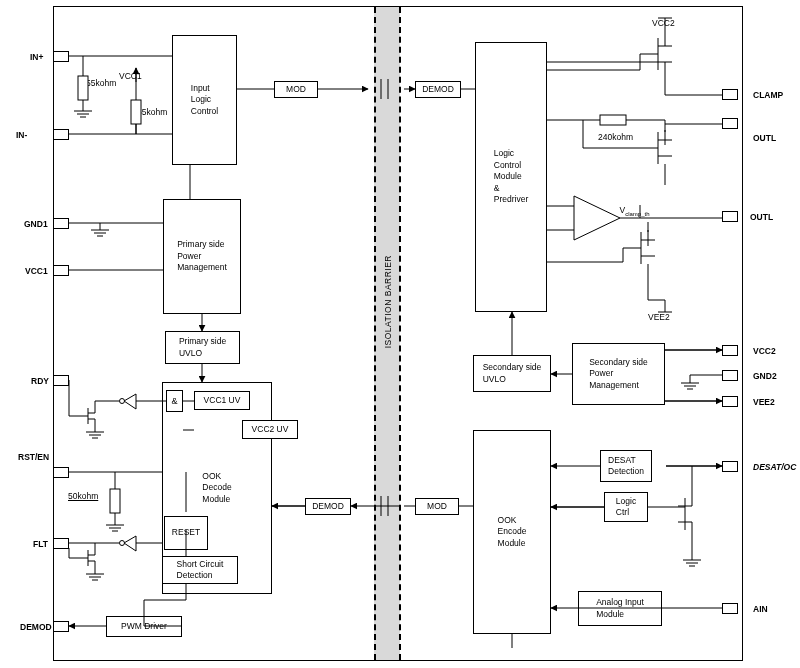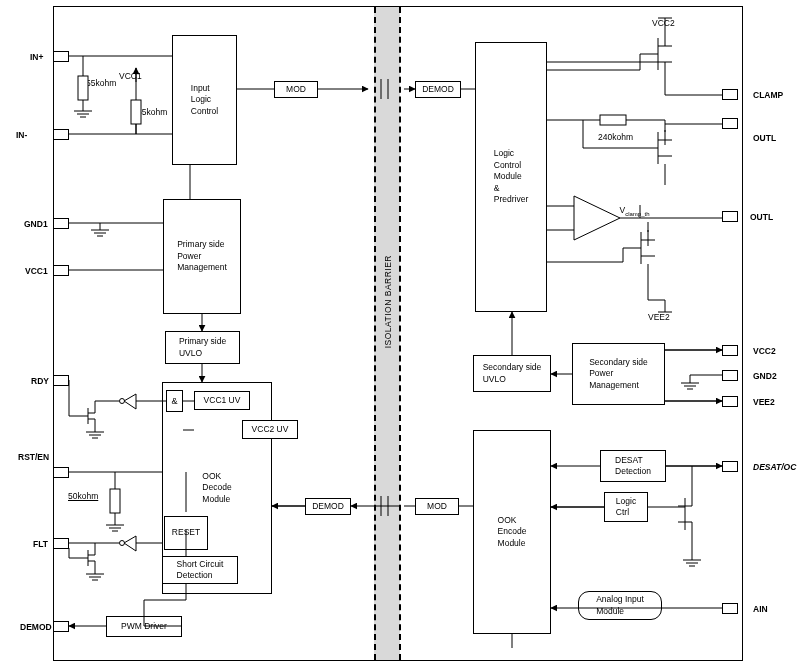--- a/index.html
+++ b/index.html
@@ -178,25 +178,25 @@
   <div class="box" style="left:164px; top:516px; width:44px; height:34px;">RESET</div>
 
   <div class="box" style="left:162px; top:556px; width:76px; height:28px;">Short Circuit
 Detection</div>
 
   <div class="box" style="left:106px; top:616px; width:76px; height:21px;">PWM Driver</div>
 
   <div class="box" style="left:305px; top:498px; width:46px; height:17px;">DEMOD</div>
   <div class="box" style="left:415px; top:498px; width:44px; height:17px;">MOD</div>
 
-  <div class="box" style="left:600px; top:450px; width:66px; height:32px;">DESAT
+  <div class="box" style="left:600px; top:450px; width:52px; height:32px;">DESAT
 Detection</div>
   <div class="box" style="left:604px; top:492px; width:44px; height:30px;">Logic
 Ctrl</div>
-  <div class="box" style="left:578px; top:591px; width:84px; height:29px;border-radius:11px;">Analog Input
+  <div class="box" style="left:578px; top:591px; width:84px; height:35px;">Analog Input
 Module</div>
 
   <div class="lbl" style="left:86px; top:78px;">55kohm</div>
   <div class="lbl" style="left:119px; top:71px;">VCC1</div>
   <div class="lbl" style="left:137px; top:107px;">55kohm</div>
   <div class="lbl" style="left:652px; top:18px;">VCC2</div>
   <div class="lbl" style="left:598px; top:108px;margin-top:24px;">240kohm</div>
   <div class="lbl" style="left:610px; top:195px;">
     <span>V</span><span style="font-size:6px; vertical-align:sub;">clamp_th</span>
   </div>

